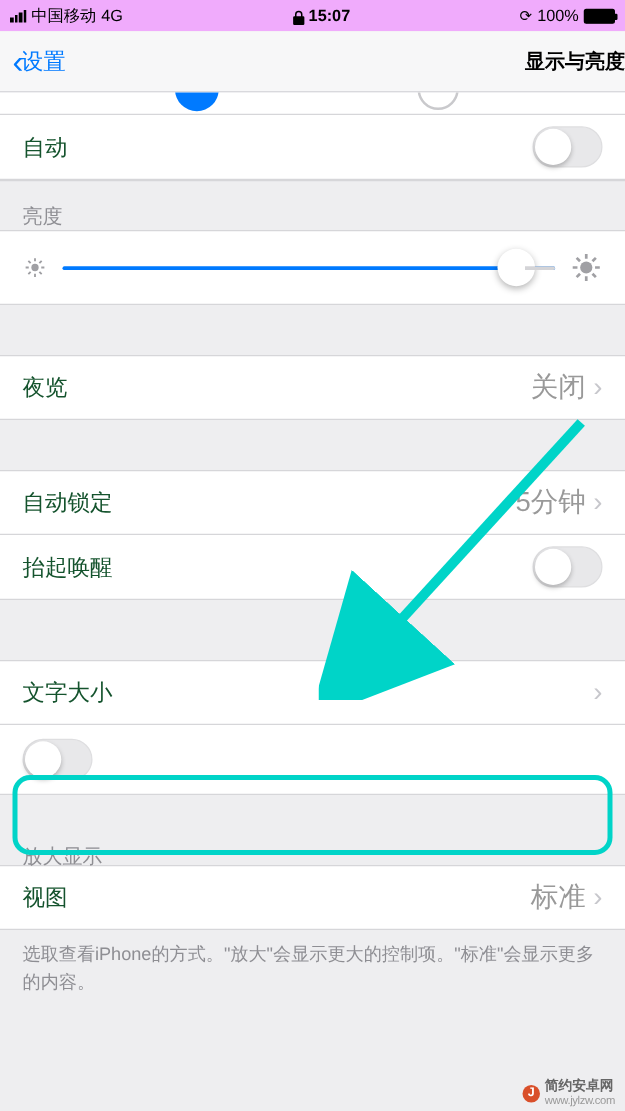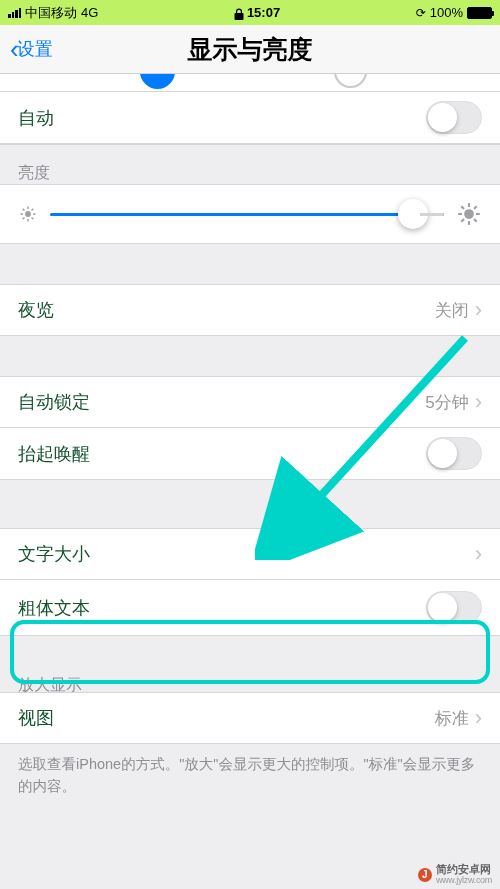--- a/index.html
+++ b/index.html
@@ -1,40 +1,40 @@
 <!DOCTYPE html>
 <html><head>
   <meta charset="utf-8">
   <style>
     * { margin: 0; padding: 0; box-sizing: border-box; font-family: -apple-system, "PingFang SC", "Helvetica Neue", sans-serif; }
     body { width: 500px; height: 889px; background: #eeeef0; position: relative; overflow: hidden; }
     
-    .status-bar { height: 25px; background: #bef264; display: flex; align-items: center; padding: 0 8px; font-size: 13px; color: #000; }
+    .status-bar { height: 25px; background: #f0abfc; display: flex; align-items: center; padding: 0 8px; font-size: 13px; color: #000; }
     .status-left { display: flex; align-items: center; gap: 4px; }
     .status-center { flex: 1; text-align: center; font-weight: 600; display: flex; align-items: flex-end; justify-content: center; gap: 3px; }
     .status-right { display: flex; align-items: center; gap: 4px; }
     .signal-bars { display: inline-flex; gap: 1px; align-items: flex-end; }
     .signal-bars span { width: 2.5px; background: #000; }
     .signal-bars span:nth-child(1){height:4px}.signal-bars span:nth-child(2){height:6px}.signal-bars span:nth-child(3){height:8px}.signal-bars span:nth-child(4){height:10px}
     .battery { width: 25px; height: 12px; border: 1px solid #000; border-radius: 2px; position: relative; background: #000; }
     .battery::after { content: ''; position: absolute; right: -3px; top: 3px; width: 2px; height: 5px; background: #000; border-radius: 0 1px 1px 0; }
     
     .nav-bar { height: 49px; background: #f7f7f8; display: flex; align-items: center; padding: 0 10px; border-bottom: 1px solid #d0d0d3; position: relative; }
     .back-btn { display: flex; align-items: center; color: #007aff; font-size: 18px; }
     .back-chevron { font-size: 26px; line-height: 1; margin-right: -2px; }
-    .nav-title { position: absolute; left: 0; right: 0; text-align: center; font-size: 25px; font-weight: 600; pointer-events: none; }
+    .nav-title { position: absolute; left: 0; right: 0; text-align: right; font-size: 16px; font-weight: 600; pointer-events: none; }
     
     .peek-row { height: 18px; background: #fff; border-bottom: 1px solid #d6d6d9; position: relative; overflow: hidden; }
     .peek-dot-blue { position: absolute; left: 140px; top: -20px; width: 35px; height: 35px; border-radius: 50%; background: #007aff; }
     .peek-ring { position: absolute; left: 334px; top: -19px; width: 33px; height: 33px; border-radius: 50%; border: 2px solid #c9c9cc; }
     
     .row { background: #fff; display: flex; align-items: center; padding: 0 18px; height: 52px; font-size: 18px; border-bottom: 1px solid #d6d6d9; }
     .row-tall { height: 56px; }
     .row-label { flex: 1; color: #14532d; }
-    .row-value { color: #999; font-size: 17px; margin-right: 6px; }
+    .row-value { color: #999; font-size: 22px; margin-right: 6px; }
     .chevron { color: #c7c7cc; font-size: 22px; }
     
     .toggle { width: 56px; height: 33px; border-radius: 17px; background: #e8e8ea; border: 1px solid #dedee0; position: relative; }
     .toggle-knob { position: absolute; left: 1px; top: 1px; width: 29px; height: 29px; border-radius: 50%; background: #fff; box-shadow: 0 2px 4px rgba(0,0,0,0.25); }
     
     .section-gap { height: 40px; padding: 18px 18px 6px; font-size: 16px; color: #8e8e93; }
     .sep-top { border-top: 1px solid #d6d6d9; }
     
     .brightness-row { background: #fff; padding: 16px 18px; display: flex; align-items: center; gap: 12px; border-top: 1px solid #d6d6d9; border-bottom: 1px solid #d6d6d9; }
     .sun-icon { color: #a0a0a4; }
@@ -157,21 +157,20 @@
     </div>
 </div>
 
 <div style="height:48px"></div>
 
 <div class="row sep-top">
   <span class="row-label">文字大小</span>
   <span class="chevron">›</span>
 </div>
 <div class="row row-tall">
-  <span class="row-label">粗体文本</span>
   <div class="toggle">
       <div class="toggle-knob"></div>
     </div>
 </div>
 
 <div class="section-gap" style="height:56px; padding-top:39px;"><span>放大显示</span></div>
 
 <div class="row sep-top">
   <span class="row-label">视图</span>
   <span class="row-value">标准</span>

